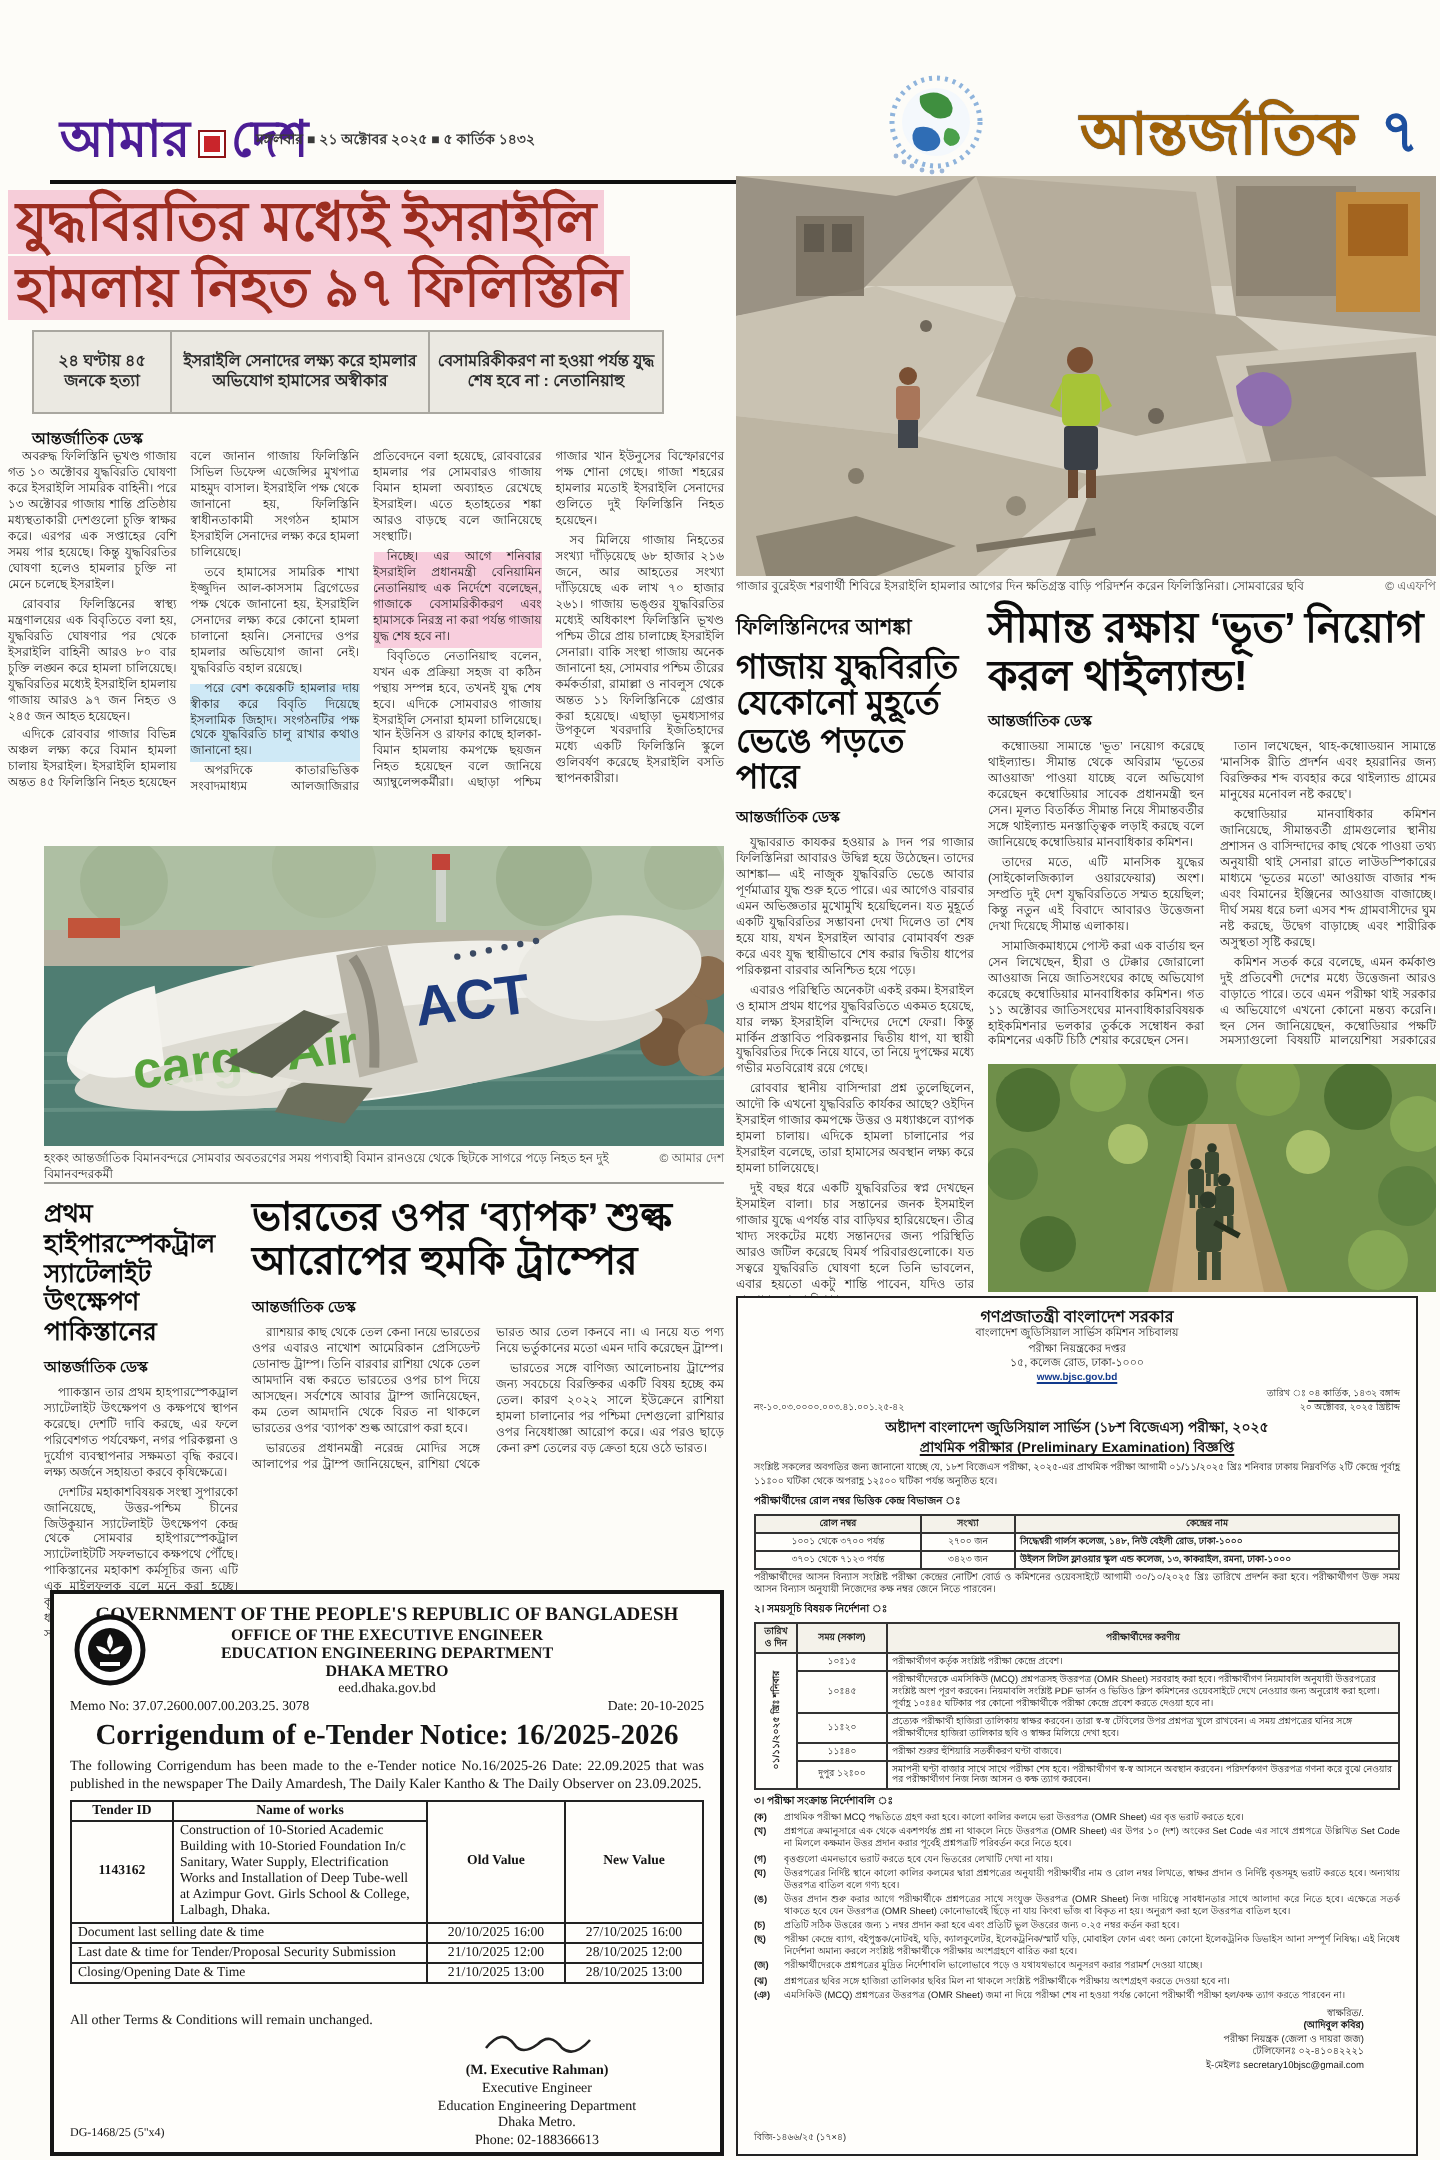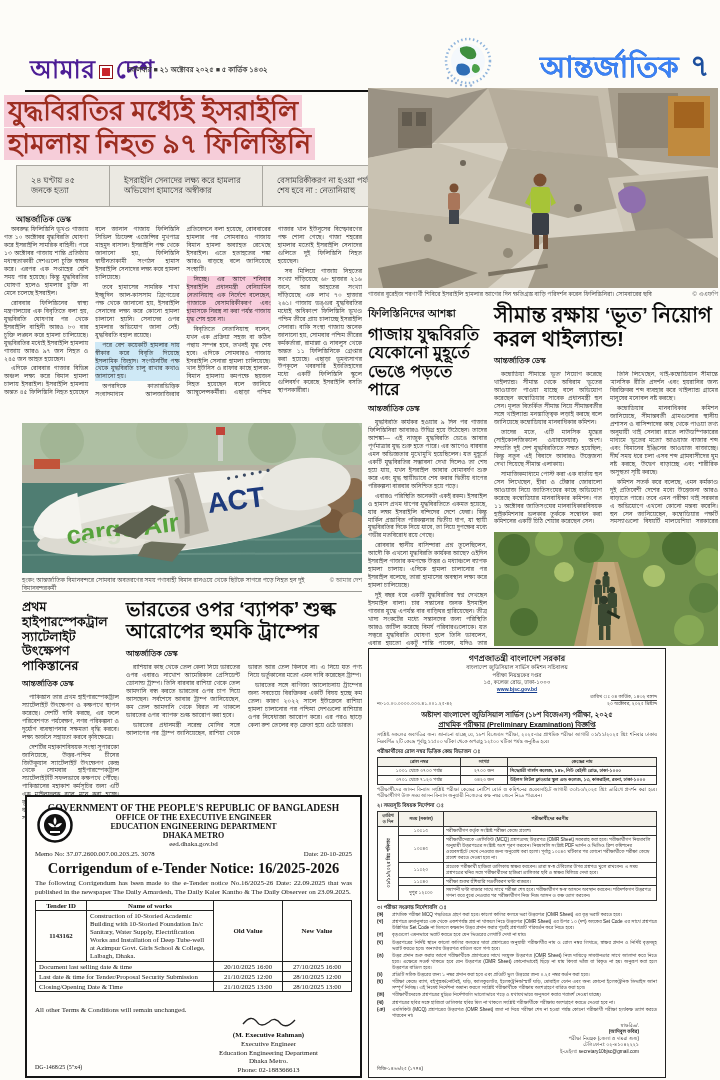--- a/index.html
+++ b/index.html
@@ -3,30 +3,30 @@
 <meta charset="utf-8">
 <style>
   html,body{margin:0;padding:0;background:#e9e7e0;}
   #page{position:relative;width:720px;height:1080px;margin:0 auto;background:#fdfcf8;overflow:hidden;
         font-family:"Liberation Sans",sans-serif;color:#1a1a1a;}
   .abs{position:absolute;}
   
   .logo{display:flex;align-items:center;gap:3px;font-weight:800;font-size:25px;color:#4c1d95;letter-spacing:.5px;justify-content:space-between;}
   .logo-sq{width:12px;height:12px;background:#c9252b;border:1px solid #8f1418;box-shadow:inset 0 0 0 2px #fff;}
   .dateline{font-size:7px;font-weight:700;color:#3a3a3a;}
-  .section-title{font-size:29px;font-weight:800;color:#3b82f6;text-shadow:0 0 .5px #1d4f9e;}
+  .section-title{font-size:29px;font-weight:800;color:#a16207;text-shadow:0 0 .5px #1d4f9e;}
   .page-num{font-size:30px;font-weight:800;color:#1d4f9e;}
   .mast-rule{border-top:2px solid #101010;}
   
   .lead-line{display:inline-block;background:#f6cdd9;color:#9c2d20;font-weight:700;font-size:27px;line-height:31px;padding:1px 4px 0 4px;margin-bottom:1px;}
   .subboxes{display:flex;}
-  .subbox{background:#ebe9e2;border:1px solid #a9a7a0;border-left:none;padding:4px 14px;font-size:8px;font-weight:400;
-          color:#2b2b2b;display:flex;align-items:center;justify-content:center;text-align:left;line-height:1.25;}
+  .subbox{background:#ebe9e2;border:1px solid #a9a7a0;border-left:none;padding:4px 2px;font-size:8px;font-weight:700;
+          color:#2b2b2b;display:flex;align-items:center;justify-content:center;text-align:center;line-height:1.25;}
   .subbox:first-child{border-left:1px solid #a9a7a0;}
-  .byline{font-size:8px;font-weight:800;color:#111;font-family:Liberation Serif, serif;}
+  .byline{font-size:8px;font-weight:800;color:#111;}
   .bodytext{font-size:6px;line-height:1.33;text-align:justify;color:#222;}
   .bodytext p{margin:0 0 2px 0;text-indent:7px;}
   .cols-4{column-count:4;column-gap:7px;}
   .cols-2{column-count:2;column-gap:8px;}
   .hl-pink{background:#f8cedd;}
   .hl-cyan{background:#cfe9f6;}
   .caption{font-size:6px;color:#333;line-height:1.25;}
   .credit{float:right;color:#555;}
   .photo{display:block;}
   
@@ -400,21 +400,21 @@
       </svg>
       <div style="font-weight:700;">(M. Executive Rahman)</div>
       <div>Executive Engineer</div>
       <div>Education Engineering Department</div>
       <div>Dhaka Metro.</div>
       <div>Phone: 02-188366613</div>
     </div>
     <div class="abs code" style="left:8px;bottom:6px;">DG-1468/25 (5"x4)</div>
   </div>
 
-  <div class="abs bjsc" style="left:368px;top:648px;width:298px;height:430px;padding:5px 8px;box-sizing:border-box;">
+  <div class="abs bjsc" style="left:368px;top:648px;width:341px;height:430px;padding:5px 8px;box-sizing:border-box;">
     <div class="c h1">গণপ্রজাতন্ত্রী বাংলাদেশ সরকার</div>
     <div class="c h2">বাংলাদেশ জুডিসিয়াল সার্ভিস কমিশন সচিবালয়</div>
     <div class="c h2">পরীক্ষা নিয়ন্ত্রকের দপ্তর</div>
     <div class="c h2">১৫, কলেজ রোড, ঢাকা-১০০০</div>
     <div class="c link">www.bjsc.gov.bd</div>
     <div class="memo-row">
       <span>নং-১০.০৩.০০০০.০০৩.৪১.০০১.২৫-৪২</span>
       <span style="text-align:right;">
         <span>তারিখ ঃ</span>
         <span style="display:inline-block;border-bottom:.5px solid #444;">০৪ কার্তিক, ১৪৩২ বঙ্গাব্দ</span><br>

